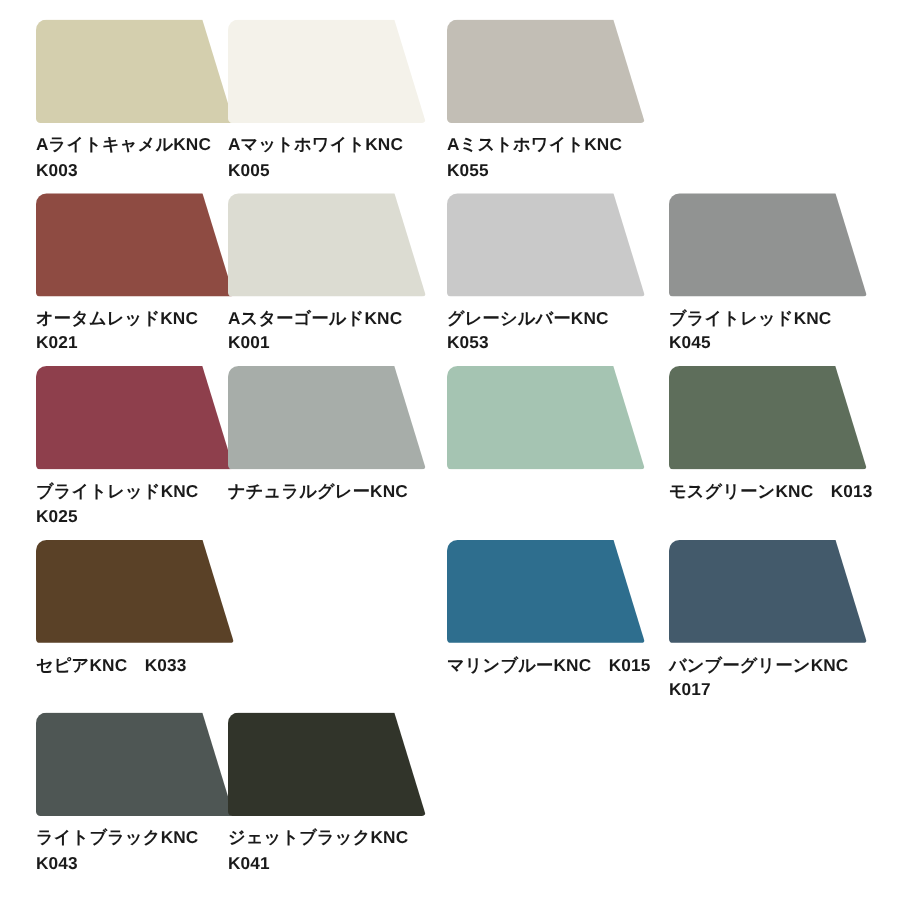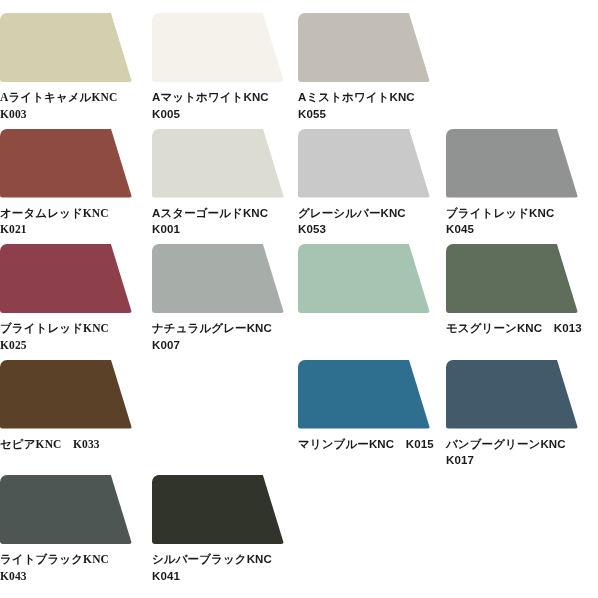--- a/index.html
+++ b/index.html
@@ -29,21 +29,21 @@
     box-sizing: border-box;
   }
 
   .swatch-cell {
     position: absolute;
     top: 0;
     width: 140px;
     box-sizing: border-box;
   }
 
-  .swatch-cell.col-0 { left: 0; font-family: Liberation Serif, serif; }
+  .swatch-cell.col-0 { left: 24px; }
   .swatch-cell.col-1 { left: 152px; }
   .swatch-cell.col-2 { left: 298px; }
   .swatch-cell.col-3 { left: 446px; }
 
   .swatch-chip {
     position: relative;
     width: 132px;
     height: 69px;
     margin-top: 13px;
     border-top-left-radius: 7px;
@@ -117,21 +117,21 @@
         <div class="swatch-label"><span class="label-line">ブライトレッドKNC</span><span class="label-line code">K045</span></div>
       </div>
     </div>
     <div class="swatch-row">
       <div class="swatch-cell col-0">
         <div class="swatch-chip" style="background: rgb(142, 63, 76);"></div>
         <div class="swatch-label"><span class="label-line">ブライトレッドKNC　K025</span></div>
       </div>
       <div class="swatch-cell col-1">
         <div class="swatch-chip" style="background: rgb(167, 173, 169);"></div>
-        <div class="swatch-label"><span class="label-line">ナチュラルグレーKNC</span><span class="label-line code">K007</span></div>
+        <div class="swatch-label"><span class="label-line">ナチュラルグレーKNC</span></div>
       </div>
       <div class="swatch-cell col-2">
         <div class="swatch-chip" style="background: rgb(165, 196, 178);"></div>
       </div>
       <div class="swatch-cell col-3">
         <div class="swatch-chip" style="background: rgb(94, 110, 91);"></div>
         <div class="swatch-label"><span class="label-line">モスグリーンKNC　K013</span></div>
       </div>
     </div>
     <div class="swatch-row">
@@ -148,16 +148,16 @@
         <div class="swatch-label"><span class="label-line">バンブーグリーンKNC</span><span class="label-line code">K017</span></div>
       </div>
     </div>
     <div class="swatch-row">
       <div class="swatch-cell col-0">
         <div class="swatch-chip" style="background: rgb(78, 86, 84);"></div>
         <div class="swatch-label"><span class="label-line">ライトブラックKNC　K043</span></div>
       </div>
       <div class="swatch-cell col-1">
         <div class="swatch-chip" style="background: rgb(49, 52, 42);"></div>
-        <div class="swatch-label"><span class="label-line">シルバーブラックKNC</span><span class="label-line code">K041</span></div>
+        <div class="swatch-label"><span class="label-line">ジェットブラックKNC</span><span class="label-line code">K041</span></div>
       </div>
     </div>
   </div>
 
 </body></html>

